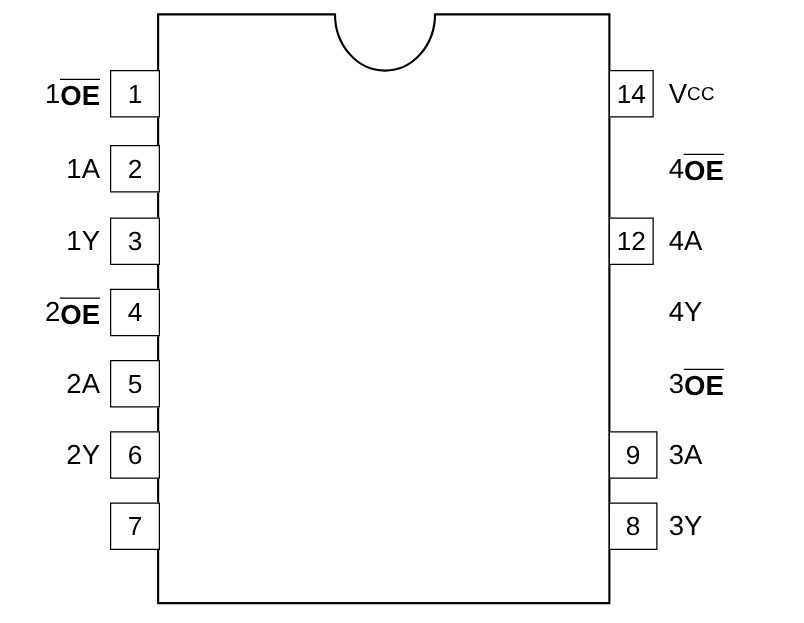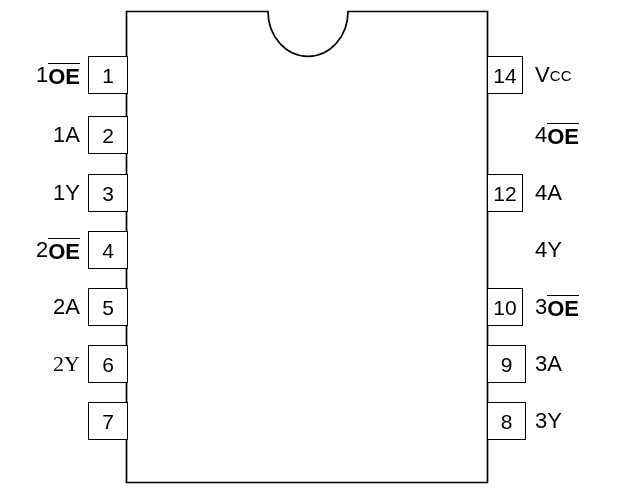--- a/index.html
+++ b/index.html
@@ -109,27 +109,26 @@
   <div class="pin-label left" style="top:174px;justify-content:flex-end;">
     <span>1Y</span>
   </div>
   <div class="pin-label left" style="top:231px;">
     <span>2</span>
       <span class="ovl">OE</span>
   </div>
   <div class="pin-label left" style="top:288px;">
     <span>2A</span>
   </div>
-  <div class="pin-label left" style="top:345px;font-family:Liberation Serif, serif;">
+  <div class="pin-label left" style="top:345px;">
     <span>2Y</span>
   </div>
 
   <div class="pin-box right wide" style="left:487px; top:56px;">14</div>
   <div class="pin-box right wide" style="left:487px; top:174px;">12</div>
-  <div class="pin-box right wide" style="left:487px; top:288px;">10</div>
   <div class="pin-box right" style="left:487px; top:345px;">9</div>
   <div class="pin-box right" style="left:487px; top:402px;">8</div>
 
   <div class="pin-label right" style="top:56px;">
     <span>V</span>
       <span class="sub">CC</span>
   </div>
   <div class="pin-label right" style="top:116px;">
     <span>4</span>
       <span class="ovl">OE</span>

